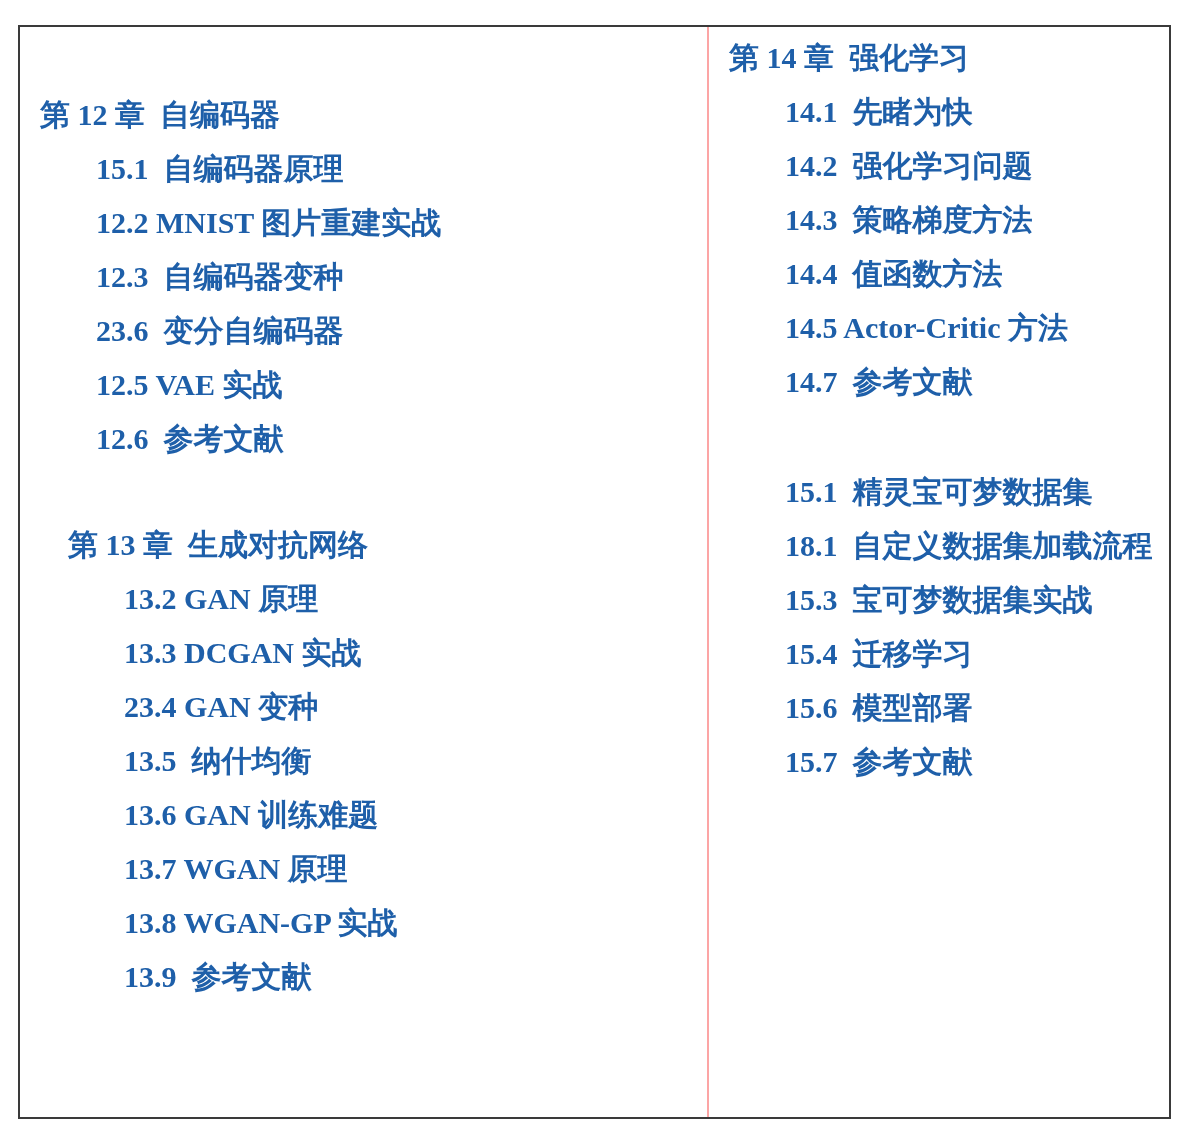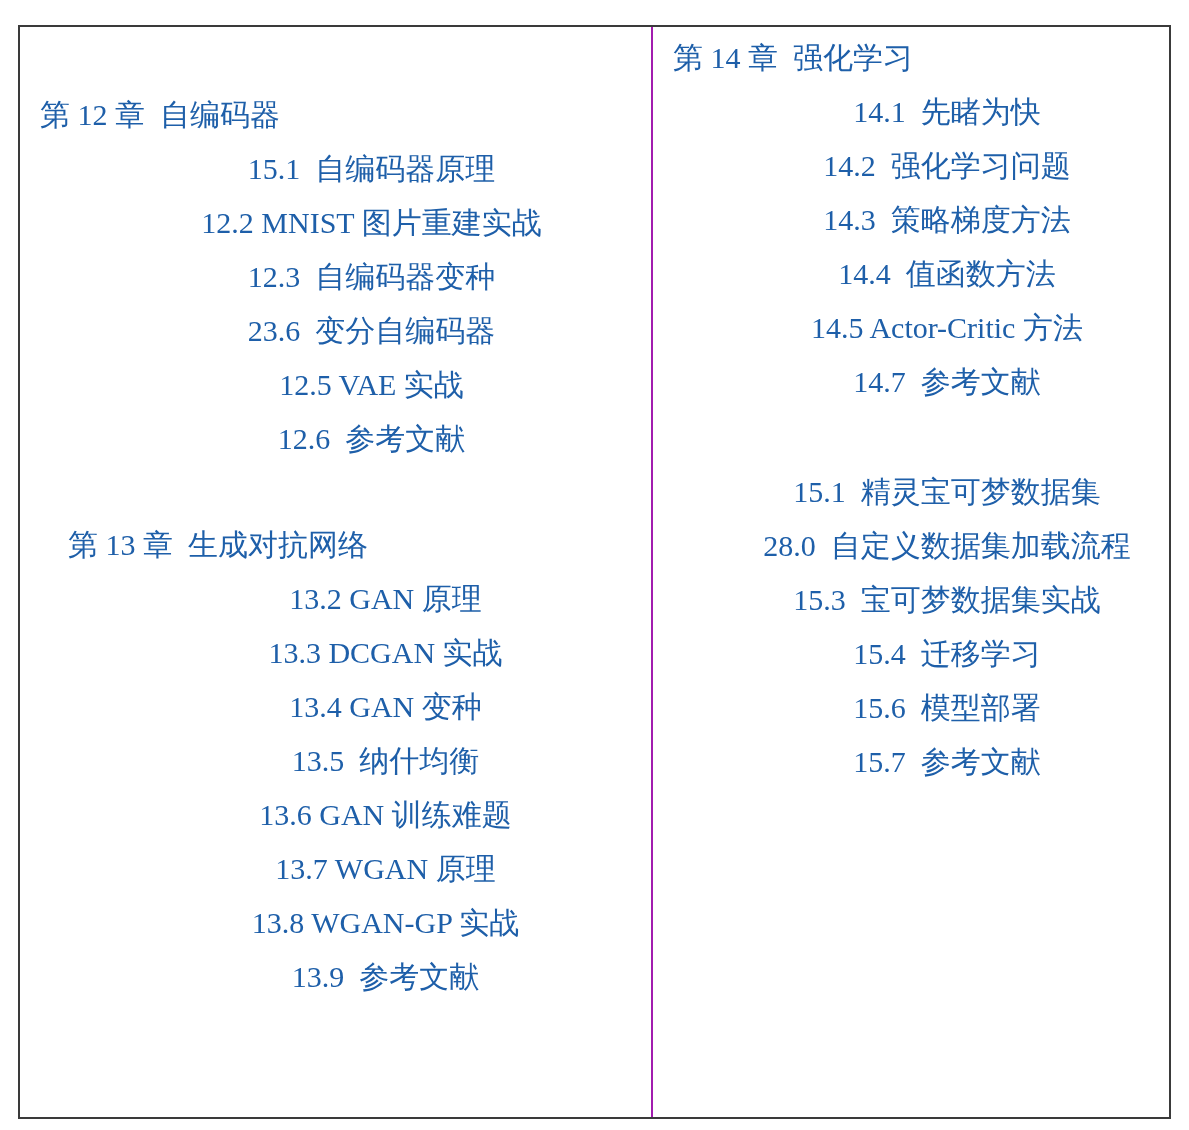--- a/index.html
+++ b/index.html
@@ -22,38 +22,38 @@
     width: 1149px;
     height: 1090px;
     border: 2px solid #3a3a3a;
     display: flex;
     box-sizing: content-box;
     background: #ffffff;
   }
   .col {
     box-sizing: border-box;
     padding: 4px 4px 0 20px;
+    font-weight: bold;
   }
   .col-left {
-    width: 633px;
-    border-right: 2px solid #a21caf;
+    width: 689px;
+    border-right: 2px solid #fca5a5;
   }
   .col-right {
     flex: 1;
   }
   .chapter-title, .entry {
     font-size: 30px;
     line-height: 54px;
     color: #1e5fa9;
     white-space: pre;
     cursor: pointer;
   }
   .entry {
     padding-left: 56px;
-    text-align: center;
   }
   .first-left {
     margin-top: 57px;
   }
   .gap-left {
     margin-top: 52px;
     margin-left: 28px;
   }
   .gap-right {
     margin-top: 56px;
@@ -73,21 +73,21 @@
         <div class="entry">12.3  自编码器变种</div>
         <div class="entry">23.6  变分自编码器</div>
         <div class="entry">12.5 VAE 实战</div>
         <div class="entry">12.6  参考文献</div>
       </div>
 
       <div class="chapter gap-left">
         <div class="chapter-title">第 13 章  生成对抗网络</div>
         <div class="entry">13.2 GAN 原理</div>
         <div class="entry">13.3 DCGAN 实战</div>
-        <div class="entry">13.4 GAN 变种</div>
+        <div class="entry">23.4 GAN 变种</div>
         <div class="entry">13.5  纳什均衡</div>
         <div class="entry">13.6 GAN 训练难题</div>
         <div class="entry">13.7 WGAN 原理</div>
         <div class="entry">13.8 WGAN-GP 实战</div>
         <div class="entry">13.9  参考文献</div>
       </div>
     </div>
 
     <div class="col col-right">
       <div class="chapter">
@@ -95,21 +95,21 @@
         <div class="entry">14.1  先睹为快</div>
         <div class="entry">14.2  强化学习问题</div>
         <div class="entry">14.3  策略梯度方法</div>
         <div class="entry">14.4  值函数方法</div>
         <div class="entry">14.5 Actor-Critic 方法</div>
         <div class="entry">14.7  参考文献</div>
       </div>
 
       <div class="chapter gap-right">
         <div class="entry">15.1  精灵宝可梦数据集</div>
-        <div class="entry">28.0  自定义数据集加载流程</div>
+        <div class="entry">18.1  自定义数据集加载流程</div>
         <div class="entry">15.3  宝可梦数据集实战</div>
         <div class="entry">15.4  迁移学习</div>
         <div class="entry">15.6  模型部署</div>
         <div class="entry">15.7  参考文献</div>
       </div>
     </div>
 
   </div>
 </div>
 

